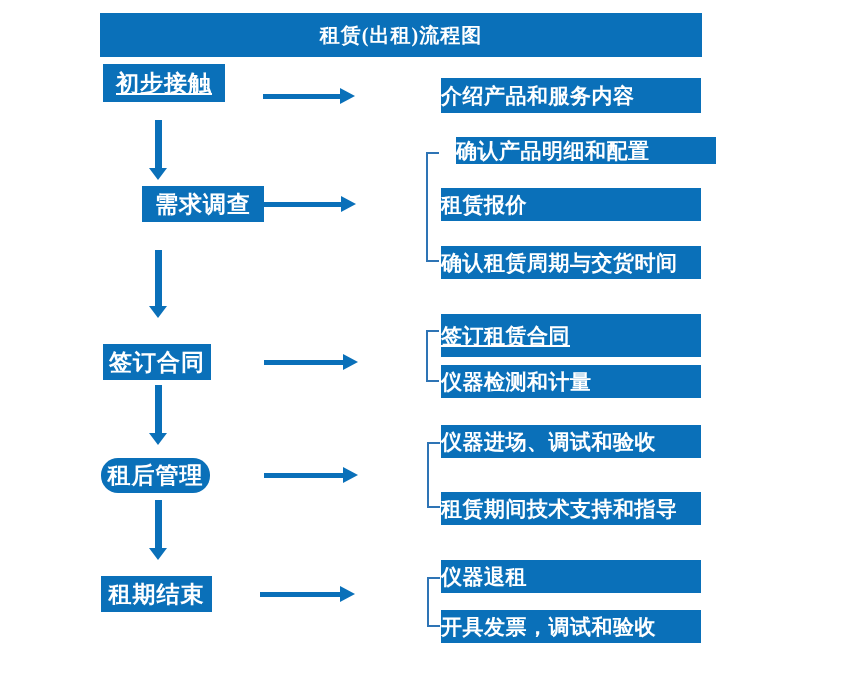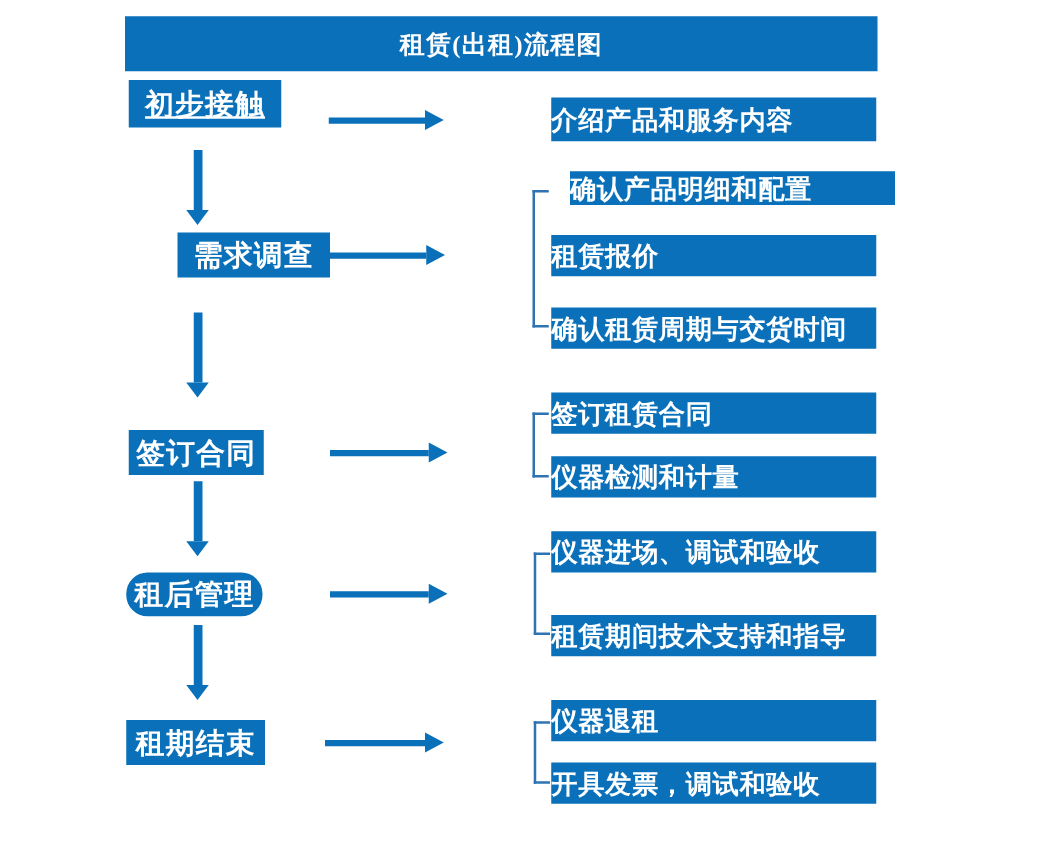--- a/index.html
+++ b/index.html
@@ -130,21 +130,21 @@
   <div class="bracket" style="left:426px; top:330px; height:52px;"></div>
   <div class="bracket" style="left:427px; top:442px; height:66px;"></div>
   <div class="bracket" style="left:427px; top:577px; height:50px;"></div>
 
   <div class="box detail" style="top:78px;  height:35px;">介绍产品和服务内容</div>
 
   <div class="box detail" style="top:137px; height:27px;margin-left:15px;">确认产品明细和配置</div>
   <div class="box detail" style="top:188px; height:33px;">租赁报价</div>
   <div class="box detail" style="top:246px; height:33px;">确认租赁周期与交货时间</div>
 
-  <div class="box detail" style="top:314px; height:33px;">签订租赁合同</div>
+  <div class="box detail" style="top:314px; height:43px;text-decoration:underline;">签订租赁合同</div>
   <div class="box detail" style="top:365px; height:33px;">仪器检测和计量</div>
 
   <div class="box detail" style="top:425px; height:33px;text-align:right;">仪器进场、调试和验收</div>
   <div class="box detail" style="top:492px; height:33px;">租赁期间技术支持和指导</div>
 
   <div class="box detail" style="top:560px; height:33px;">仪器退租</div>
   <div class="box detail" style="top:610px; height:33px;">开具发票，调试和验收</div>
 
 </div>
 

